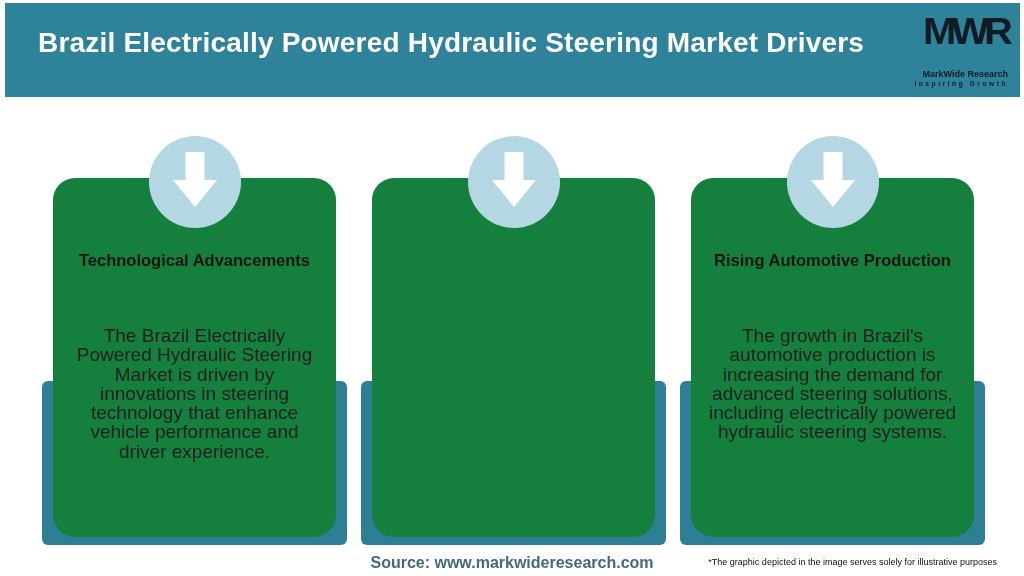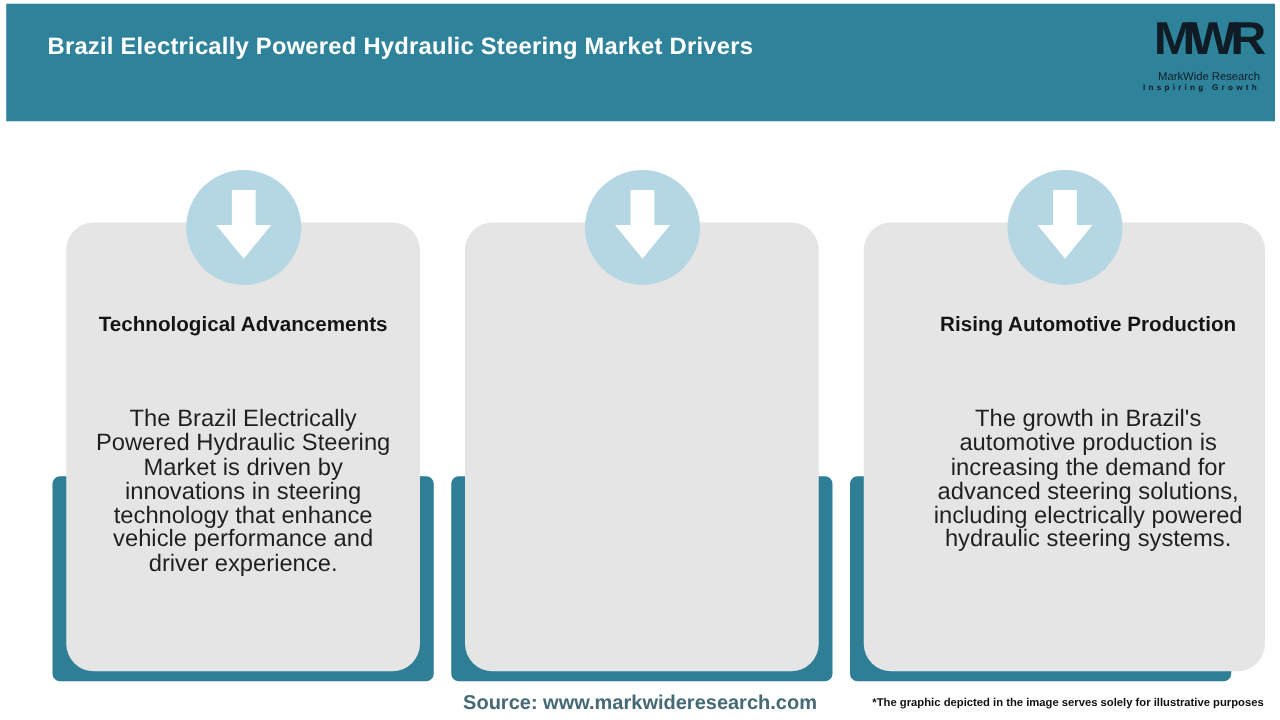--- a/index.html
+++ b/index.html
@@ -7,68 +7,68 @@
     width:1024px;height:576px;position:relative;background:#ffffff;
     font-family:"Liberation Sans", sans-serif;overflow:hidden;
   }
   
   .header{
     position:absolute;left:5px;top:3px;width:1015px;height:94px;
     background:#2E829A;
   }
   .header-title{
     position:absolute;left:33px;top:24px;
-    font-size:19px;font-weight:bold;color:#ffffff;letter-spacing:0.2px;
+    font-size:28px;font-weight:bold;color:#ffffff;letter-spacing:0.2px;
   }
   .logo{
     position:absolute;right:12px;top:8px;width:110px;text-align:right;
     color:#0F1C26;line-height:1;
   }
   .logo-acronym{
     font-size:40px;font-weight:800;letter-spacing:-5px;color:#0F1C26;
     display:block;transform:scaleY(0.92);
   }
   .logo-name{
-    display:block;font-size:9px;font-weight:normal;margin-top:6px;color:#0F1C26;
+    display:block;font-size:9px;font-weight:bold;margin-top:19px;color:#0F1C26;
   }
   .logo-tagline{
     display:block;font-size:6.5px;font-weight:600;letter-spacing:2.6px;margin-top:2px;color:#0F1C26;
   }
   
   .backer{
     position:absolute;top:381px;width:305px;height:164px;
     background:#2E7E96;border-radius:6px;z-index:1;
   }
   .backer.b1{left:42px;} .backer.b2{left:361px;} .backer.b3{left:680px;}
   .card{
     position:absolute;top:178px;width:283px;height:359px;
-    background:#e5e5e5;border-radius:22px;z-index:2;
+    background:#15803d;border-radius:22px;z-index:2;
   }
-  .card.c1{left:53px;} .card.c2{left:372px;} .card.c3{left:691px;padding-left:38px;}
+  .card.c1{left:53px;} .card.c2{left:372px;} .card.c3{left:691px;}
   .circle{
     position:absolute;left:50%;top:-42px;transform:translateX(-50%);
     width:92px;height:92px;border-radius:50%;background:#B4D7E3;z-index:3;
     display:flex;align-items:center;justify-content:center;
   }
   .card-title{
     margin:73px 10px 0 10px;text-align:center;
     font-size:16.5px;font-weight:bold;color:#141414;
   }
   .card-desc{
     margin:56px 13px 0 13px;
     font-size:19px;line-height:19.3px;color:#1f1f1f;text-align:center;
   }
   
   .source{
     position:absolute;left:50%;top:554px;transform:translateX(-50%);
     font-size:16px;font-weight:bold;color:#456A76;white-space:nowrap;
   }
   .disclaimer{
-    position:absolute;right:13px;top:557px;
-    font-size:9px;font-weight:700;color:#101010;white-space:nowrap;
+    position:absolute;right:27px;top:557px;
+    font-size:9px;font-weight:400;color:#101010;white-space:nowrap;
   }
 </style>
 </head>
 <body>
 
 <div class="header">
   <div class="header-title">Brazil Electrically Powered Hydraulic Steering Market Drivers</div>
   <div class="logo">
     <span class="logo-acronym">MWR</span>
     <span class="logo-name">MarkWide Research</span>

